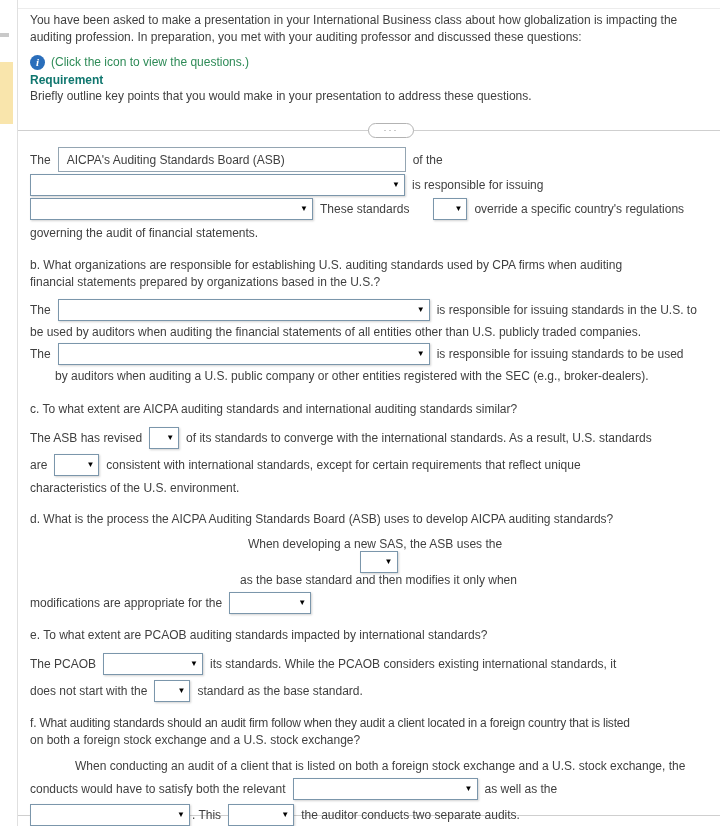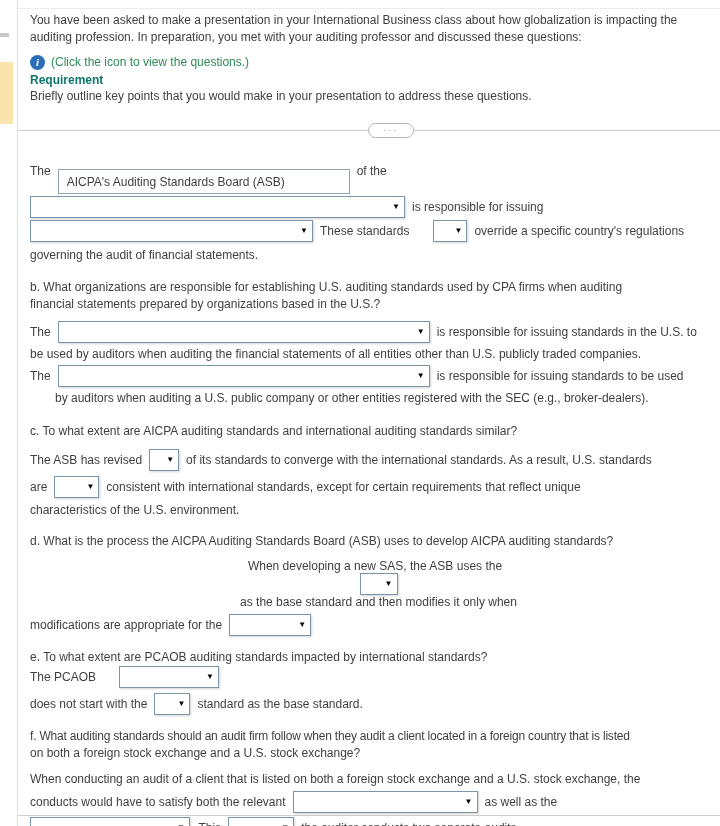--- a/index.html
+++ b/index.html
@@ -89,21 +89,21 @@
 
   <div class="divider">
     <div class="line"></div>
     <div class="pill">
         <span>···</span>
       </div>
   </div>
 
   <div class="qrow" style="margin-top:8px;">
     <span>The</span>
-    <span class="ansbox" style="width:292px;margin-top:22px;">
+    <span class="ansbox" style="width:348px;">
       <span>AICPA's Auditing Standards Board (ASB)</span>
     </span>
     <span>of the</span>
   </div>
   <div class="qrow" style="margin-top:2px;">
     <span class="dd" style="width:375px;">
         <span class="arr">▼</span>
       </span>
     <span>is responsible for issuing</span>
   </div>
@@ -164,37 +164,38 @@
     <span>as the base standard and then modifies it only when</span>
   </div>
   <div class="qrow" style="margin-top:5px;">
     <span>modifications are appropriate for the</span>
     <span class="dd" style="width:82px;">
         <span class="arr">▼</span>
       </span>
   </div>
 
   <div class="prompt" style="margin-top:13px;">e. To what extent are PCAOB auditing standards impacted by international standards?</div>
-  <div class="qrow" style="gap:16px;">
+  <div class="qrow" style="margin-top:9px;">
     <span>The PCAOB</span>
     <span class="dd" style="width:100px;">
         <span class="arr">▼</span>
       </span>
+    <span>its standards. While the PCAOB considers existing international standards, it</span>
   </div>
   <div class="qrow" style="margin-top:5px;">
     <span>does not start with the</span>
     <span class="dd" style="width:36px;">
         <span class="arr">▼</span>
       </span>
     <span>standard as the base standard.</span>
   </div>
 
   <div class="prompt" style="margin-top:13px; letter-spacing:-0.2px;">f. What auditing standards should an audit firm follow when they audit a client located in a foreign country that is listed</div>
   <div class="prompt">on both a foreign stock exchange and a U.S. stock exchange?</div>
-  <div class="textline" style="margin-top:9px;">When conducting an audit of a client that is listed on both a foreign stock exchange and a U.S. stock exchange, the</div>
+  <div class="textline" style="margin-top:9px;margin-left:45px;">When conducting an audit of a client that is listed on both a foreign stock exchange and a U.S. stock exchange, the</div>
   <div class="qrow" style="margin-top:3px;">
     <span>conducts would have to satisfy both the relevant</span>
     <span class="dd" style="width:185px;">
         <span class="arr">▼</span>
       </span>
     <span>as well as the</span>
   </div>
   <div class="qrow" style="margin-top:4px;">
     <span class="dd" style="width:160px; margin-left:0;">
         <span class="arr">▼</span>

